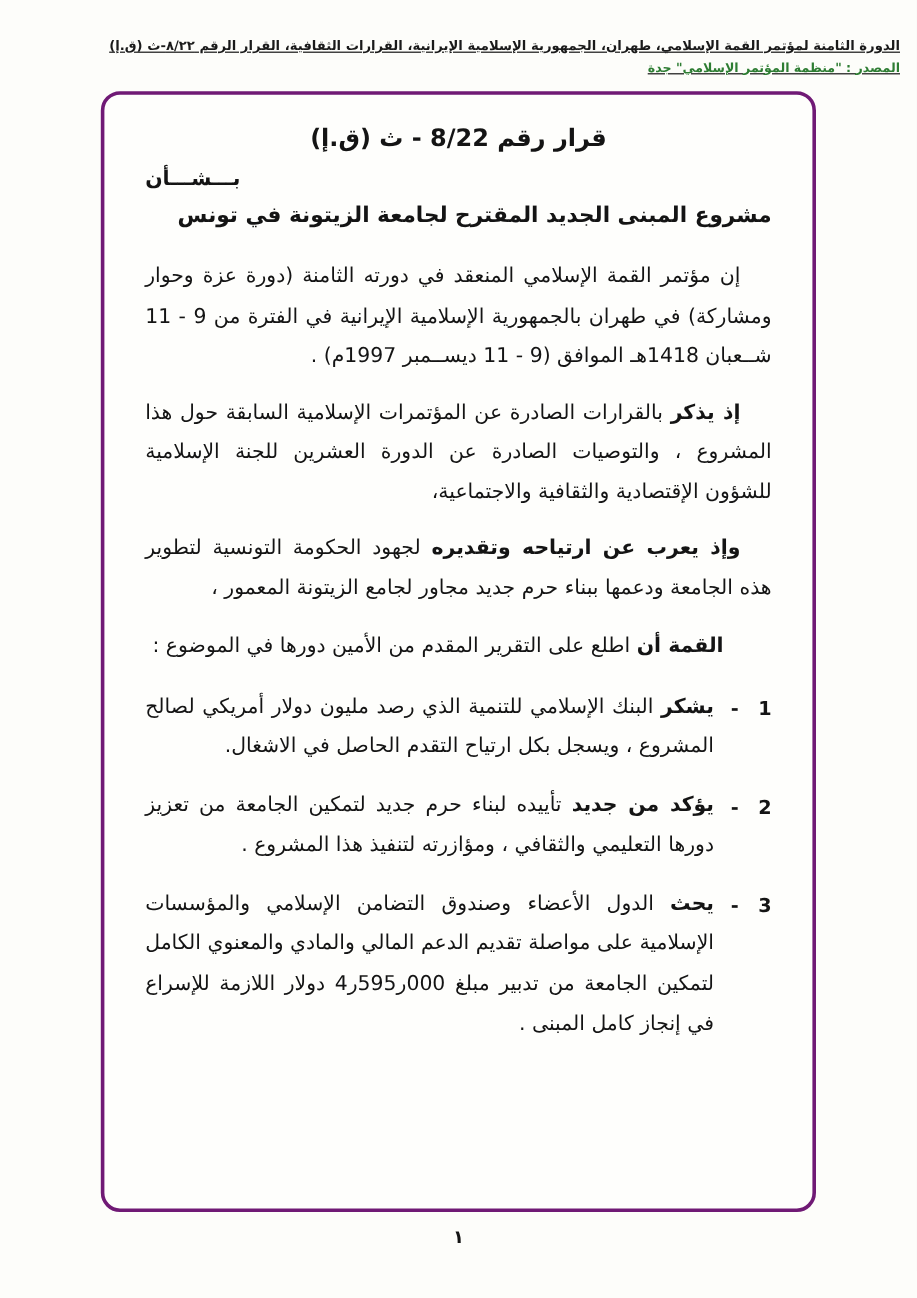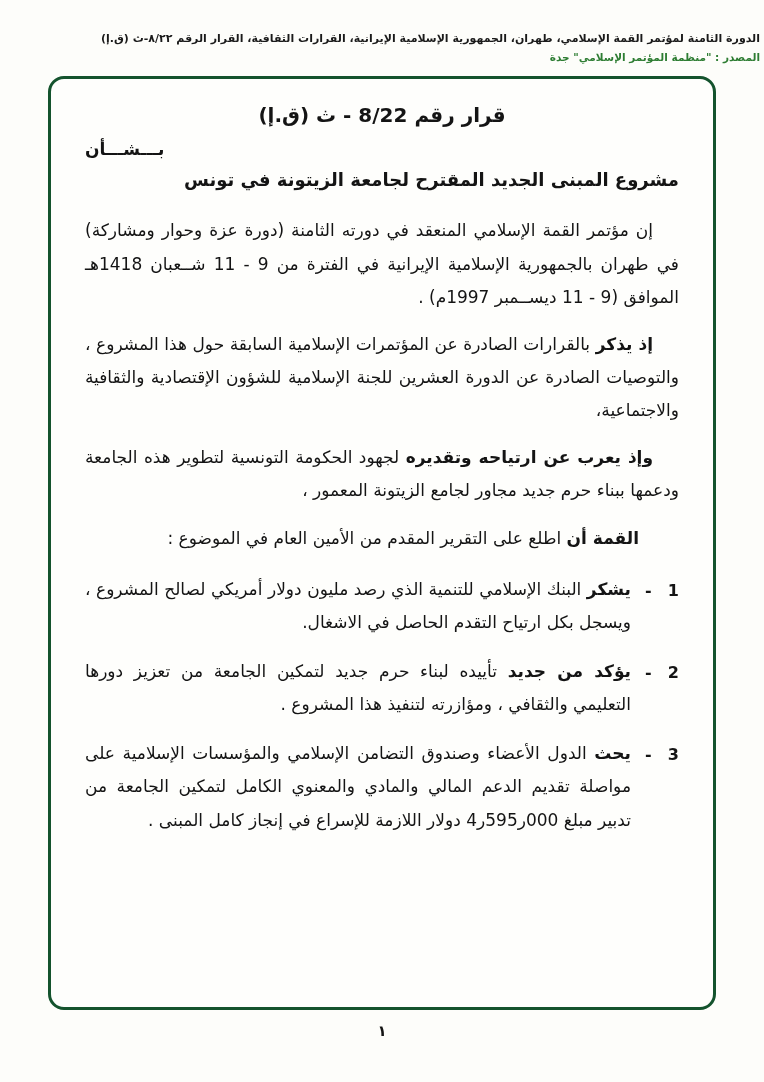--- a/index.html
+++ b/index.html
@@ -11,33 +11,33 @@
     direction:rtl;
     color:#141414;
   }
   .page {
     position:relative;
     width:764px; height:1082px;
     background:#fdfdfa;
     padding-top:30px;
     overflow:hidden;
   }
-  .doc-header { padding:0 4px; }
+  .doc-header { padding:0 14px;text-decoration:underline; }
   .hdr-line1 {
     font-size:11px; font-weight:bold;
     text-align:right; line-height:1.6; color:#1a1a1a;
   }
   .hdr-line2 {
     font-size:10.5px; font-weight:bold;
     text-align:right; line-height:1.8; color:#2e7d33;
   }
   .green-frame {
-    width:668px; height:934px;
+    width:596px; height:934px;
     margin:10px auto 0;
-    border:3px solid #14532d;
+    border:3px solid #701a75;
     border-radius:16px;
     background:#fefefc;
     padding:24px 34px 8px;
     overflow:hidden;
   }
   .title {
     text-align:center; font-weight:bold;
     font-size:20px; margin-bottom:12px; letter-spacing:0.5px;
   }
   .subtitle {
@@ -91,21 +91,21 @@
     <div class="subtitle">بـــشـــأن</div>
     <div class="subject">مشروع المبنى الجديد المقترح لجامعة الزيتونة في تونس</div>
 
     <p class="para"><span>إن مؤتمر القمة الإسلامي المنعقد في دورته الثامنة (دورة عزة وحوار ومشاركة) في طهران بالجمهورية الإسلامية الإيرانية في الفترة من 9 - 11 شــعبان 1418هـ الموافق (9 - 11 ديســمبر 1997م) .</span></p>
 
     <p class="para"><b class="lead">إذ يذكر</b> <span>بالقرارات الصادرة عن المؤتمرات الإسلامية السابقة حول هذا المشروع ، والتوصيات الصادرة عن الدورة العشرين للجنة الإسلامية للشؤون الإقتصادية والثقافية والاجتماعية،</span></p>
 
 
     <p class="para"><b class="lead">وإذ يعرب عن ارتياحه وتقديره</b> <span>لجهود الحكومة التونسية لتطوير هذه الجامعة ودعمها ببناء حرم جديد مجاور لجامع الزيتونة المعمور ،</span></p>
 
-    <p class="para p-final"><b class="lead">القمة أن</b> <span>اطلع على التقرير المقدم من الأمين العام في الموضوع :</span></p>
+    <p class="para p-final"><b class="lead">القمة أن</b> <span>اطلع على التقرير المقدم من الأمين دورها في الموضوع :</span></p>
 
     <div class="item">
       <span class="item-num">
           <span>-</span>
           <span>1</span>
         </span>
       <div class="item-text"><b class="lead">يشكر</b> <span>البنك الإسلامي للتنمية الذي رصد مليون دولار أمريكي لصالح المشروع ، ويسجل بكل ارتياح التقدم الحاصل في الاشغال.</span></div>
     </div>
 
     <div class="item">

